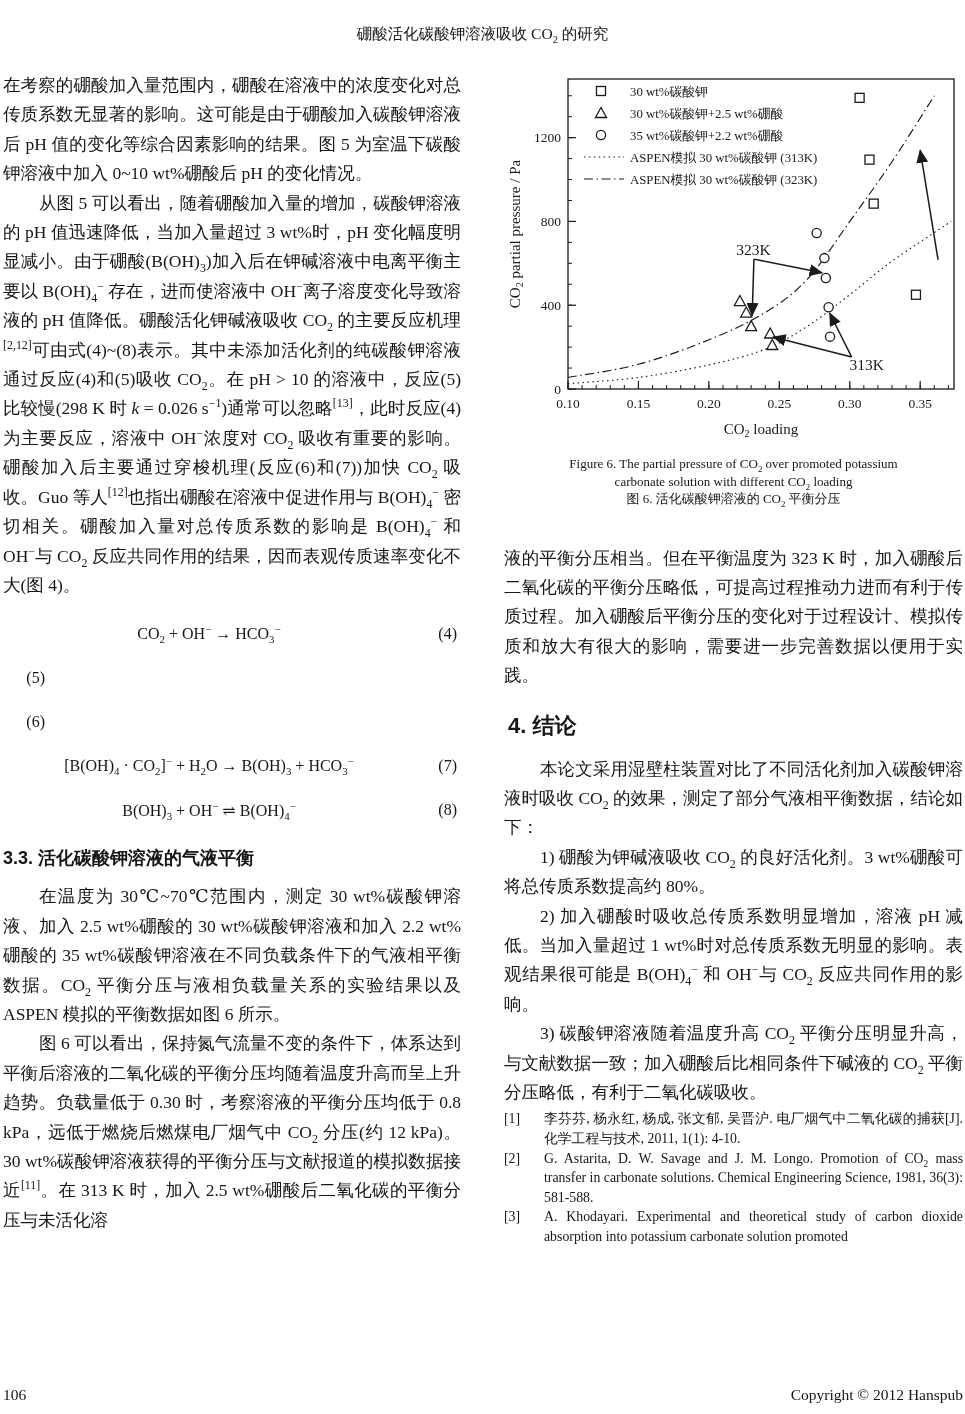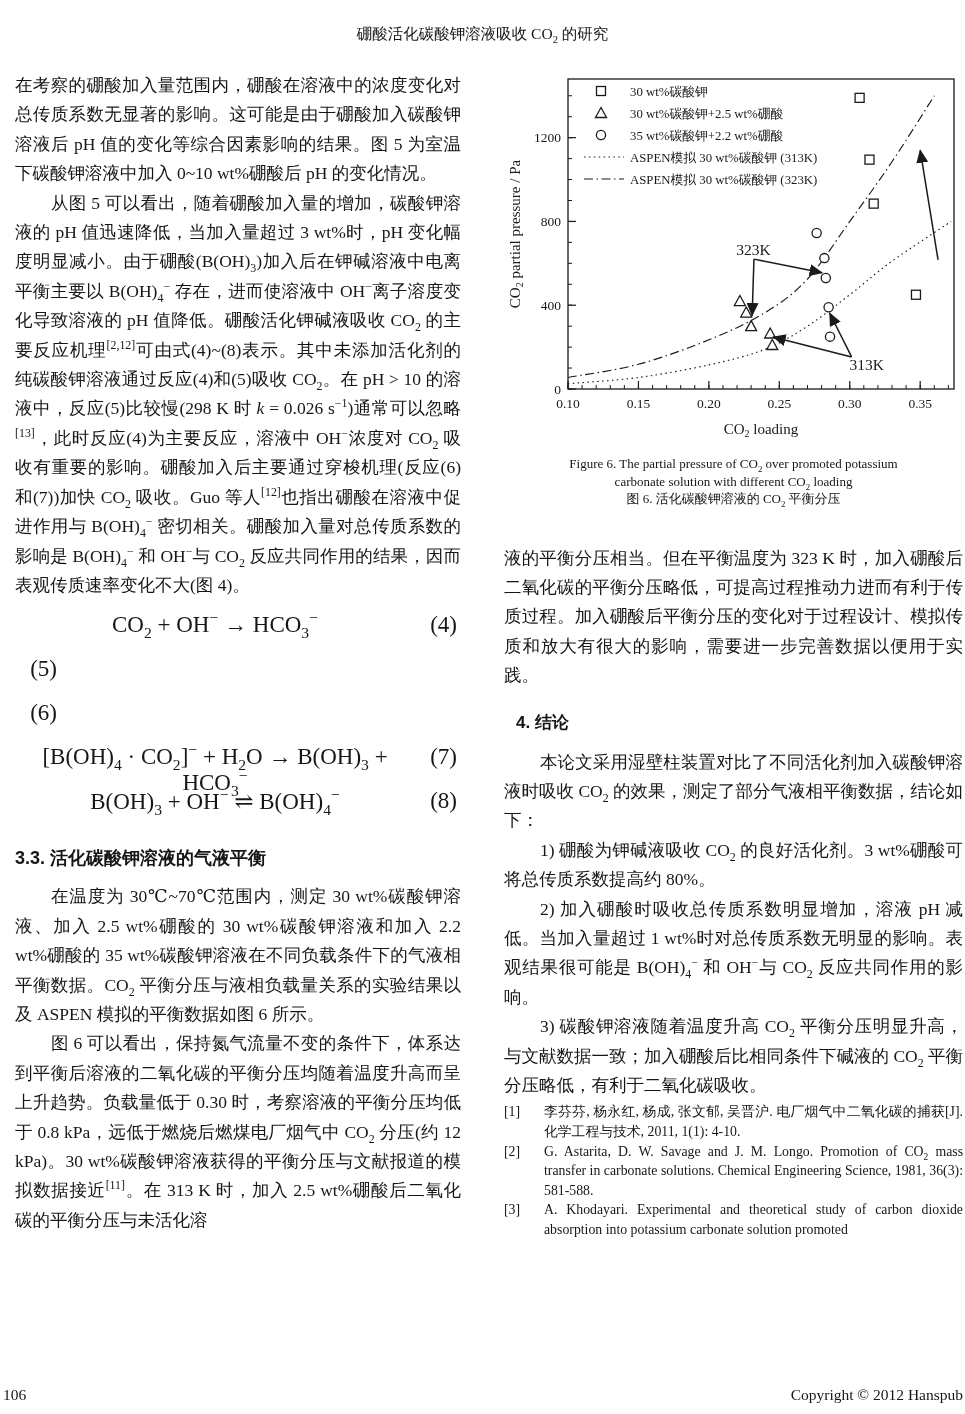--- a/index.html
+++ b/index.html
@@ -5,30 +5,30 @@
   * { margin:0; padding:0; box-sizing:border-box; }
   html,body { background:#ffffff; }
   body {
     width:965px; height:1414px;
     font-family:"Liberation Serif","DejaVu Serif",serif;
     color:#161616; position:relative; overflow:hidden;
   }
   sub { font-size:0.68em; line-height:0; vertical-align:sub; }
   sup { font-size:0.68em; line-height:0; vertical-align:super; }
   .header { text-align:center; padding-top:24px; font-size:15.5px; }
-  .columns { display:flex; margin-top:26px; padding:0 2px 0 15px; gap:43px; }
+  .columns { display:flex; margin-top:26px; padding:0 2px 0 3px; gap:43px; }
   .col { width:459px; }
   .para { font-size:17.5px; line-height:29.4px; text-align:justify; }
   .indent { text-indent:2.05em; }
   .equations { margin:12px 0 8px; }
-  .eq-row { display:flex; align-items:flex-start; height:44px; font-size:23px; }
+  .eq-row { display:flex; align-items:center; height:44px; font-size:16px; }
   .eq-formula { flex:1; text-align:center; }
   .eq-number { width:46px; text-align:right; padding-right:4px; }
   .h33 { font-family:Liberation Sans, sans-serif; font-size:18px; font-weight:bold; margin:14px 0 12px; }
-  .h2 { font-family:"Liberation Sans","DejaVu Sans",sans-serif; font-size:17px; font-weight:bold; margin:20px 12px 14px; }
+  .h2 { font-family:"Liberation Sans","DejaVu Sans",sans-serif; font-size:22px; font-weight:bold; margin:20px 4px 14px; }
   .h2refs { font-family:"Liberation Sans","DejaVu Sans",sans-serif; font-size:20px; font-weight:bold; margin:34px 0 12px; }
   figure { margin:0; }
   .fig-caption { text-align:center; font-weight:normal; font-size:13px; line-height:17.5px; margin-top:12px; }
   .after-fig { margin-top:36px; }
   .refs { font-size:13.8px; line-height:19.6px; margin-top:2px; }
   .ref-item { display:flex; }
   .ref-num { width:40px; flex:none; }
   .ref-text { flex:1; text-align:justify; }
   .footer { position:absolute; left:3px; right:2px; bottom:10px; display:flex; justify-content:space-between; font-size:15.5px; }
   svg { display:block; }

